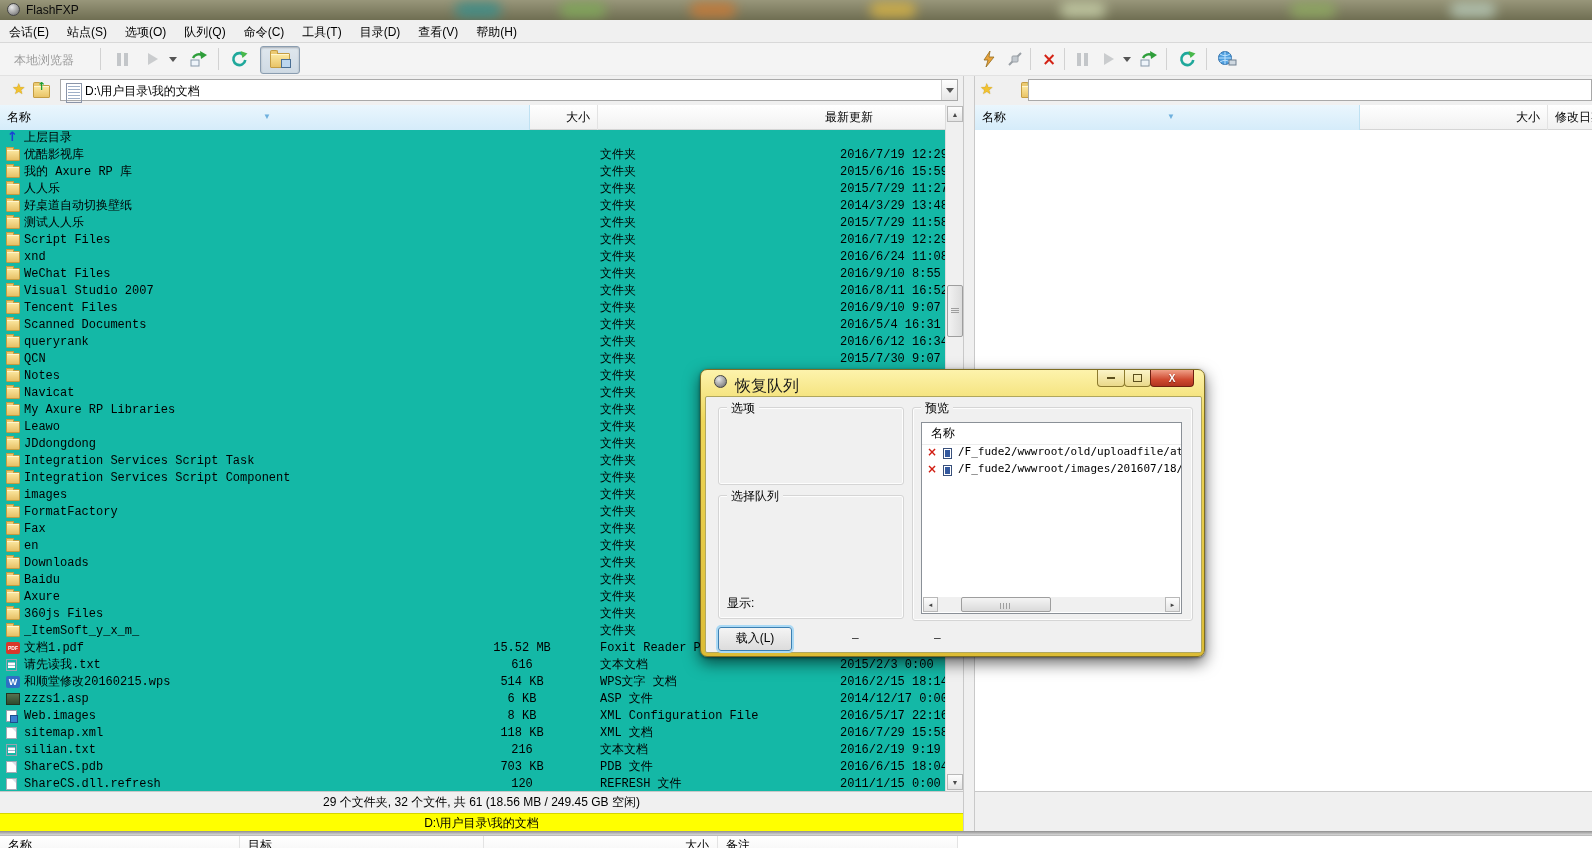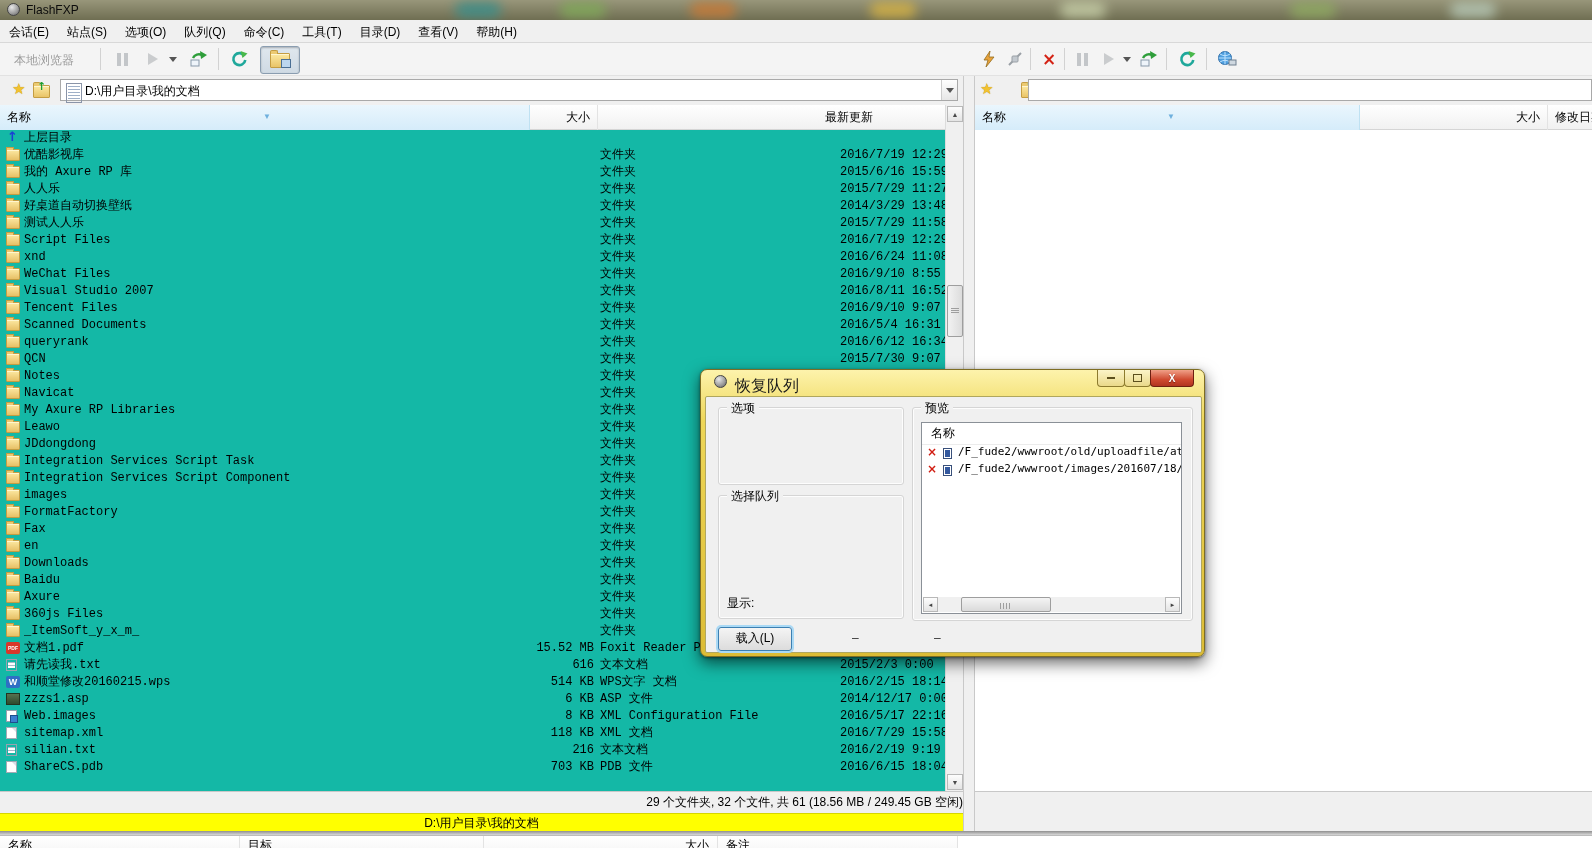--- a/index.html
+++ b/index.html
@@ -45,21 +45,21 @@
   .hdr{position:absolute;top:105px;height:25px;background:linear-gradient(180deg,#ffffff,#f1f1f1);border-bottom:1px solid #d5d5d5;box-sizing:border-box}
   .hcell{position:absolute;top:0;height:25px;line-height:25px;padding:0 7px;border-right:1px solid #e3e3e3;box-sizing:border-box;white-space:nowrap;overflow:hidden}
   .hcell.sel{background:linear-gradient(180deg,#eaf6fd,#d5ecfa);border-right:1px solid #bfe1f2}
   .sortmark{position:absolute;top:-1px;font-size:8px;color:#6fb0dd}
   .hcell.r{text-align:right}
   
   #file-list{position:absolute;left:0;top:130px;width:945px;height:661px;background:#14b8a6;overflow:hidden;
     font-family:Liberation Mono, monospace;font-size:12px}
   .frow{position:relative;height:17px;line-height:17px;white-space:nowrap}
   .fname{position:absolute;left:24px;top:0}
-  .fsize{position:absolute;left:476px;width:118px;text-align:right;top:0}
+  .fsize{position:absolute;left:463px;width:118px;text-align:center;top:0}
   .ftype{position:absolute;left:600px;width:238px;overflow:hidden;top:0}
   .fdate{position:absolute;left:840px;top:0}
   .ficon{position:absolute;left:6px;top:2px;width:14px;height:12px;box-sizing:border-box}
   .ficon.folder{background:linear-gradient(180deg,#fce9a2,#e7c066);border:1px solid #c49d43;border-radius:1px;box-shadow:inset 0 1px 0 #fff6d0}
   .ficon.folder::before{content:"";position:absolute;left:-1px;top:-3px;width:6px;height:2px;background:#ecca72;border:1px solid #c49d43;border-bottom:none}
   .ficon.up{background:none}
   .ficon.up::before{content:"↑";position:absolute;left:1px;top:-2px;font:bold 13px "DejaVu Sans",sans-serif;color:#1b3fd4;line-height:13px}
   .ficon.pdf{background:#d8372a;border-radius:2px}
   .ficon.pdf::before{content:"PDF";position:absolute;left:0;top:3px;width:14px;text-align:center;font:bold 5px "Liberation Sans",sans-serif;color:#fff}
   .ficon.txt{width:11px;background:#fdfdfd;border:1px solid #98a2b0;background-image:repeating-linear-gradient(180deg,transparent 0 2px,#aab6c6 2px 3px);background-clip:content-box;padding:2px 1px}
@@ -74,21 +74,21 @@
   .vsb{position:absolute;left:945px;top:105px;width:18px;height:686px;background:#f0f0f0;border-left:1px solid #dcdcdc;box-sizing:border-box}
   .sb-btn{position:absolute;left:1px;width:16px;height:16px;background:linear-gradient(#fdfdfd,#e4e4e4);border:1px solid #b8b8b8;box-sizing:border-box;
     display:flex;align-items:center;justify-content:center;font-size:7px;color:#4a4a4a}
   .sb-thumb{position:absolute;left:1px;top:180px;width:16px;height:52px;background:linear-gradient(90deg,#f2f2f2,#dcdcdc);border:1px solid #9e9e9e;border-radius:2px;box-sizing:border-box}
   .sb-thumb::after{content:"";position:absolute;left:3px;top:22px;width:8px;height:5px;
     background:repeating-linear-gradient(180deg,#9e9e9e 0 1px,transparent 1px 2px)}
   
   #vsplit{position:absolute;left:963px;top:76px;width:12px;height:755px;background:#f0f0f0;border-left:1px solid #c9c9c9;border-right:1px solid #c9c9c9;box-sizing:border-box}
   #right-list{position:absolute;left:975px;top:130px;width:617px;height:661px;background:#fff}
   
-  .statusrow{position:absolute;height:22px;background:#f0f0f0;border-top:1px solid #c8c8c8;box-sizing:border-box;text-align:right;line-height:21px}
+  .statusrow{position:absolute;height:22px;background:#f0f0f0;border-top:1px solid #c8c8c8;box-sizing:border-box;text-align:center;line-height:21px}
   #pathbar{position:absolute;left:0;top:813px;width:963px;height:18px;background:#ffff00;text-align:center;line-height:18px;border-top:1px solid #d6d600;box-sizing:border-box}
   #pathbar-r{position:absolute;left:975px;top:813px;width:617px;height:18px;background:#f0f0f0}
   #hsplit{position:absolute;left:0;top:831px;width:1592px;height:4px;background:linear-gradient(180deg,#8f8f8f,#d9d9d9)}
   
   #queue-panel{position:absolute;left:0;top:835px;width:1592px;height:13px;background:#fff;border-top:1px solid #bcbcbc}
   #queue-panel .qcell{position:absolute;top:0;height:20px;line-height:18px;padding:0 8px;border-right:1px solid #e3e3e3;box-sizing:border-box;background:linear-gradient(180deg,#ffffff,#f4f4f4)}
   
   #dialog{position:absolute;left:700px;top:369px;width:505px;height:288px;border-radius:7px;
     background:linear-gradient(180deg,#fdf3ac 0%,#eed658 18%,#dcbc35 100%);
     border:1px solid #7e6d23;box-shadow:0 6px 16px rgba(0,0,0,.6),0 1px 3px rgba(0,0,0,.45);box-sizing:border-box;z-index:10}
@@ -510,20 +510,27 @@
       <span class="ftype">文本文档</span>
       <span class="fdate">2016/2/19 9:19</span>
     </div>
     <div class="frow">
       <span class="ficon pdb"></span>
       <span class="fname">ShareCS.pdb</span>
       <span class="fsize">703 KB</span>
       <span class="ftype">PDB 文件</span>
       <span class="fdate">2016/6/15 18:04</span>
     </div>
+    <div class="frow">
+      <span class="ficon filegen"></span>
+      <span class="fname">ShareCS.dll.refresh</span>
+      <span class="fsize">120</span>
+      <span class="ftype">REFRESH 文件</span>
+      <span class="fdate">2011/1/15 0:00</span>
+    </div>
   </div>
 
 <div class="vsb">
   <div class="sb-btn" style="top:1px">▲</div>
   <div class="sb-thumb"></div>
   <div class="sb-btn" style="bottom:1px">▼</div>
 </div>
 
 <div id="vsplit"></div>
 

